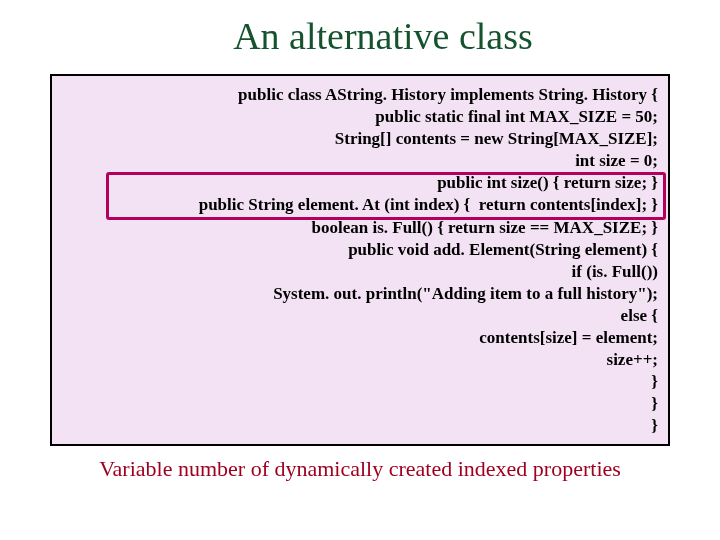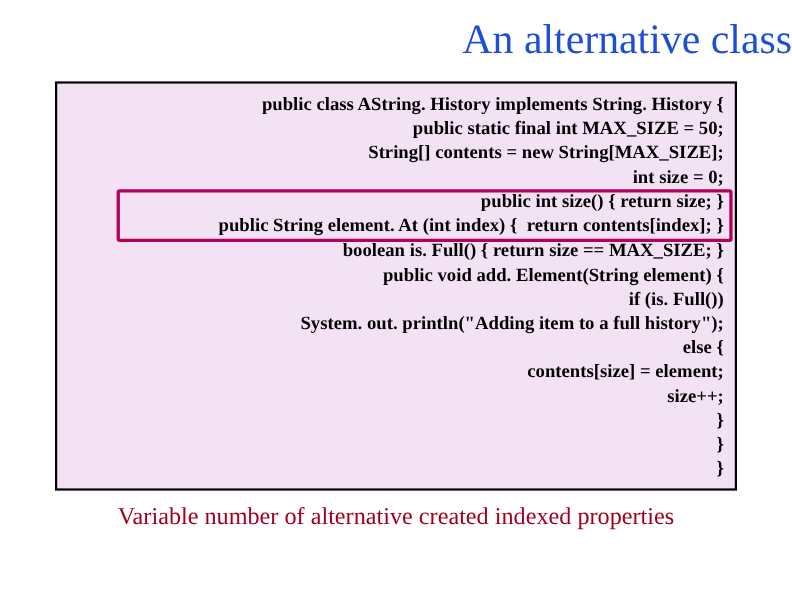--- a/index.html
+++ b/index.html
@@ -6,25 +6,25 @@
     margin: 0;
     padding: 0;
     width: 720px;
     height: 540px;
     background: #fff;
     font-family: "Times New Roman", Times, serif;
     position: relative;
     overflow: hidden;
   }
   .title {
-    text-align: right;
+    text-align: center;
     font-size: 38px;
     margin-top: 14px;
     margin-bottom: 16px;
-    color: #1d4ed8;
+    color: #14532d;
     padding-left: 46px;
   }
   .code-box {
     position: relative;
     margin: 0 auto;
     width: 620px;
     background: #f3e2f3;
     border: 2px solid #000;
     padding: 8px 10px 6px 10px;
     box-sizing: border-box;
@@ -75,13 +75,13 @@
                         System. out. println("Adding item to a full history");
             else {
                         contents[size] = element;
                         size++;
             }
         }
 }</pre>
   <div class="highlight-rect"></div>
 </div>
 
-<div class="caption">Variable number of alternative created indexed properties</div>
+<div class="caption">Variable number of dynamically created indexed properties</div>
 
 </body></html>

